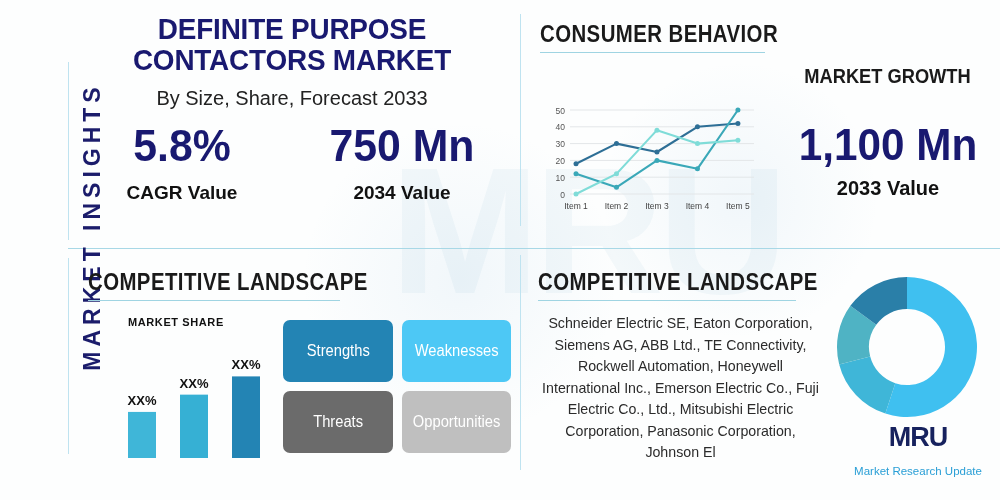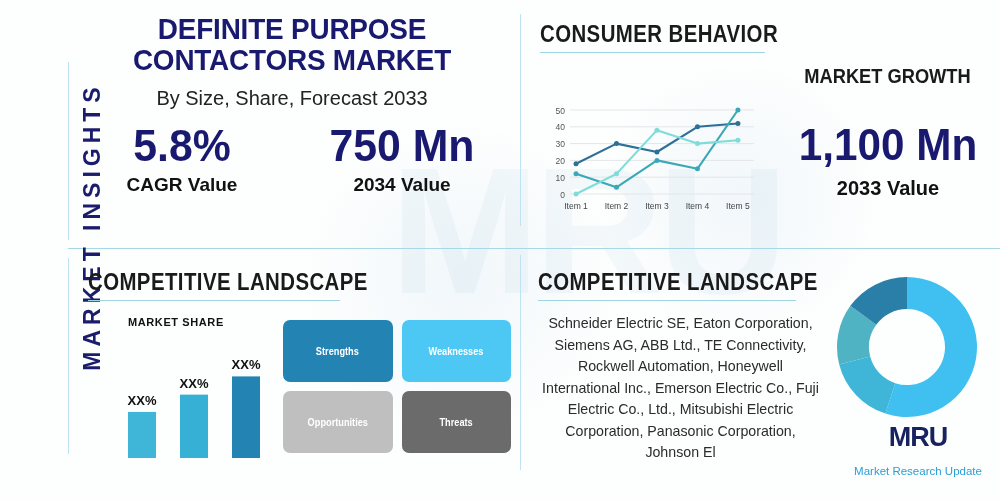--- a/index.html
+++ b/index.html
@@ -49,21 +49,21 @@
     color:#191970; font-weight:bold; font-size:30px; line-height:1.03;
     letter-spacing:-0.2px; transform:scaleX(0.93); transform-origin:center;
   }
   .subtitle { margin-top:11px; color:#222; font-size:20px; }
   .stats-row { display:flex; margin-top:13px; }
   .stat { flex:1; }
   .stat-value {
     color:#191970; font-weight:bold; font-size:45px; line-height:1;
     transform:scaleX(0.95); transform-origin:center;
   }
-  .stat-label { margin-top:6px; color:#111; font-weight:bold; font-size:19px; }
+  .stat-label { margin-top:14px; color:#111; font-weight:bold; font-size:19px; }
 
   
   .sec-head {
     color:#1a1a1a; font-weight:bold; font-size:24px;
     transform:scaleX(0.85); transform-origin:left center;
     letter-spacing:0.5px; white-space:nowrap;
   }
   .sec-rule { height:1px; background:#9fd4e2; margin-top:4px; }
 
   
@@ -93,21 +93,21 @@
     position:absolute; left:40px; top:48px;
     color:#111; font-weight:bold; font-size:11px; letter-spacing:0.6px;
   }
   .barchart { position:absolute; left:16px; top:58px; width:190px; height:140px; }
 
   .swot { position:absolute; left:195px; top:52px; width:228px; }
   .swot-grid { display:grid; grid-template-columns:1fr 1fr; gap:9px; }
   .swot-box {
     height:62px; border-radius:7px;
     display:flex; align-items:center; justify-content:center;
-    color:#ffffff; font-size:10px; font-weight:bold;
+    color:#ffffff; font-size:16px; font-weight:normal;
     font-family:"Liberation Sans", sans-serif;
     transform:none;
   }
   .swot-box span { transform:scaleX(0.92); display:block; }
 
   
   .cl-right { position:absolute; left:538px; top:268px; width:300px; }
   .cl-right .sec-rule { width:258px; }
   .company-text {
     margin-top:12px; width:285px; text-align:center;
@@ -218,25 +218,25 @@
       </svg>
 
     <div class="swot">
       <div class="swot-grid">
         <div class="swot-box" style="background: rgb(35, 132, 180);">
           <span>Strengths</span>
         </div>
         <div class="swot-box" style="background: rgb(77, 200, 245); align-items: center;">
           <span>Weaknesses</span>
         </div>
+        <div class="swot-box" style="background: rgb(107, 107, 107);">
+          <span>Threats</span>
+        </div>
         <div class="swot-box" style="background: rgb(191, 191, 191);">
           <span>Opportunities</span>
-        </div>
-        <div class="swot-box" style="background: rgb(107, 107, 107);">
-          <span>Threats</span>
         </div>
       </div>
     </div>
   </div>
 
   <div class="cl-right">
     <div class="sec-head">COMPETITIVE LANDSCAPE</div>
     <div class="sec-rule"></div>
     <div class="company-text">Schneider Electric SE, Eaton Corporation, Siemens AG, ABB Ltd., TE Connectivity, Rockwell Automation, Honeywell International Inc., Emerson Electric Co., Fuji Electric Co., Ltd., Mitsubishi Electric Corporation, Panasonic Corporation, Johnson El</div>
   </div>

